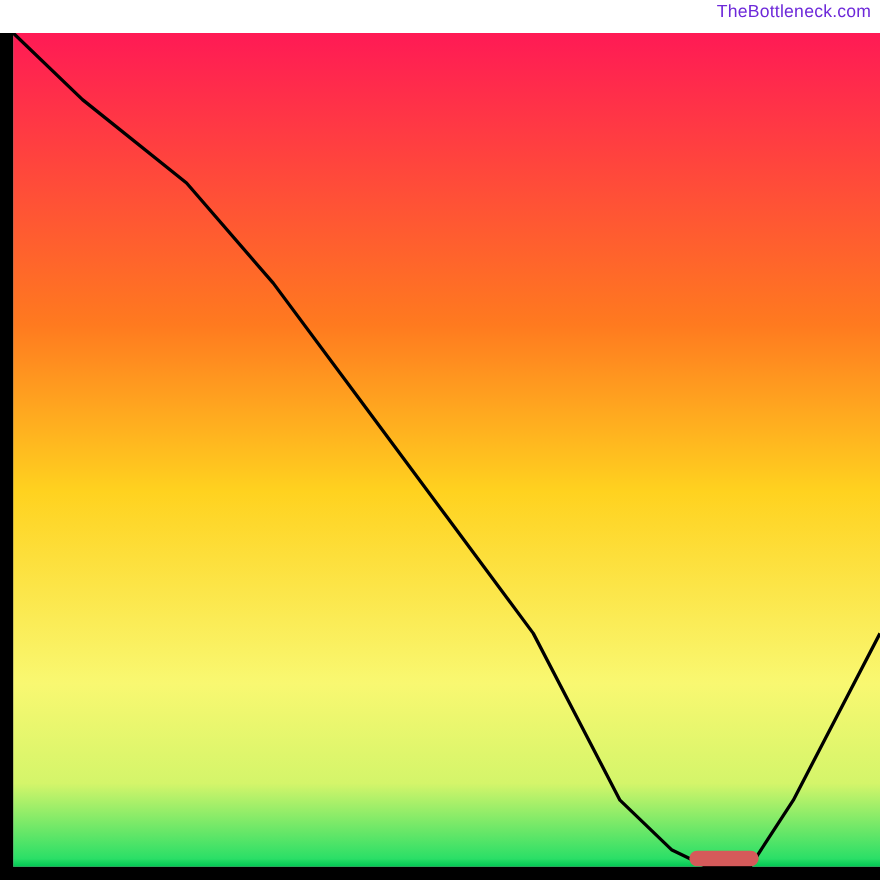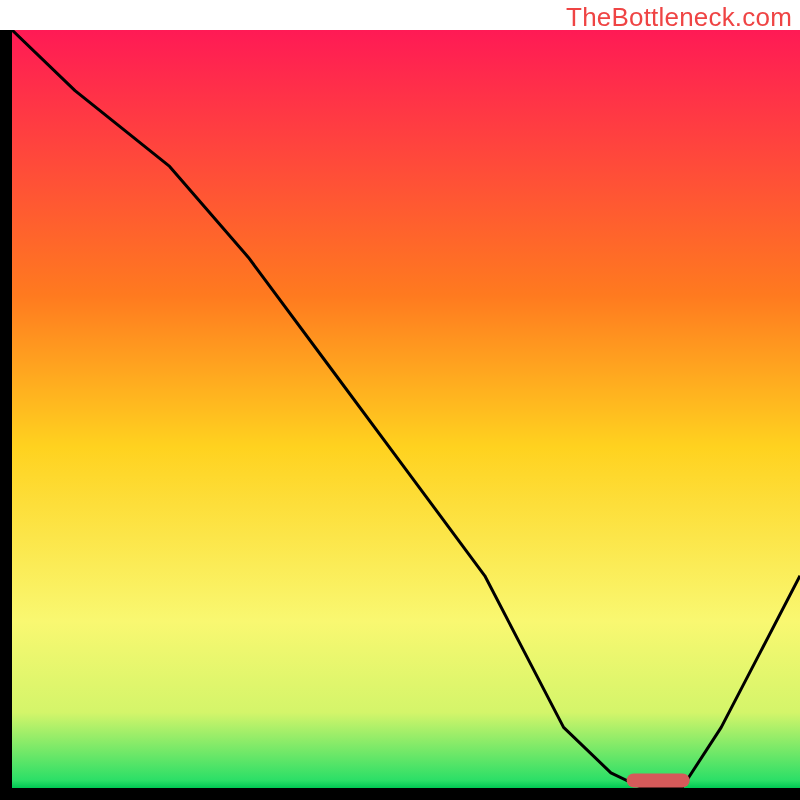--- a/index.html
+++ b/index.html
@@ -12,22 +12,22 @@
   }
   .frame {
     width: 800px;
     height: 800px;
     position: relative;
   }
   .watermark {
     position: absolute;
     top: 2px;
     right: 8px;
-    color: #ef4444;
-    font-size: 26px;
+    color: #6d28d9;
+    font-size: 16px;
     letter-spacing: 0.2px;
   }
   .chart-wrap {
     position: absolute;
     top: 30px;
     left: 0;
     width: 800px;
     height: 770px;
   }
   svg {

